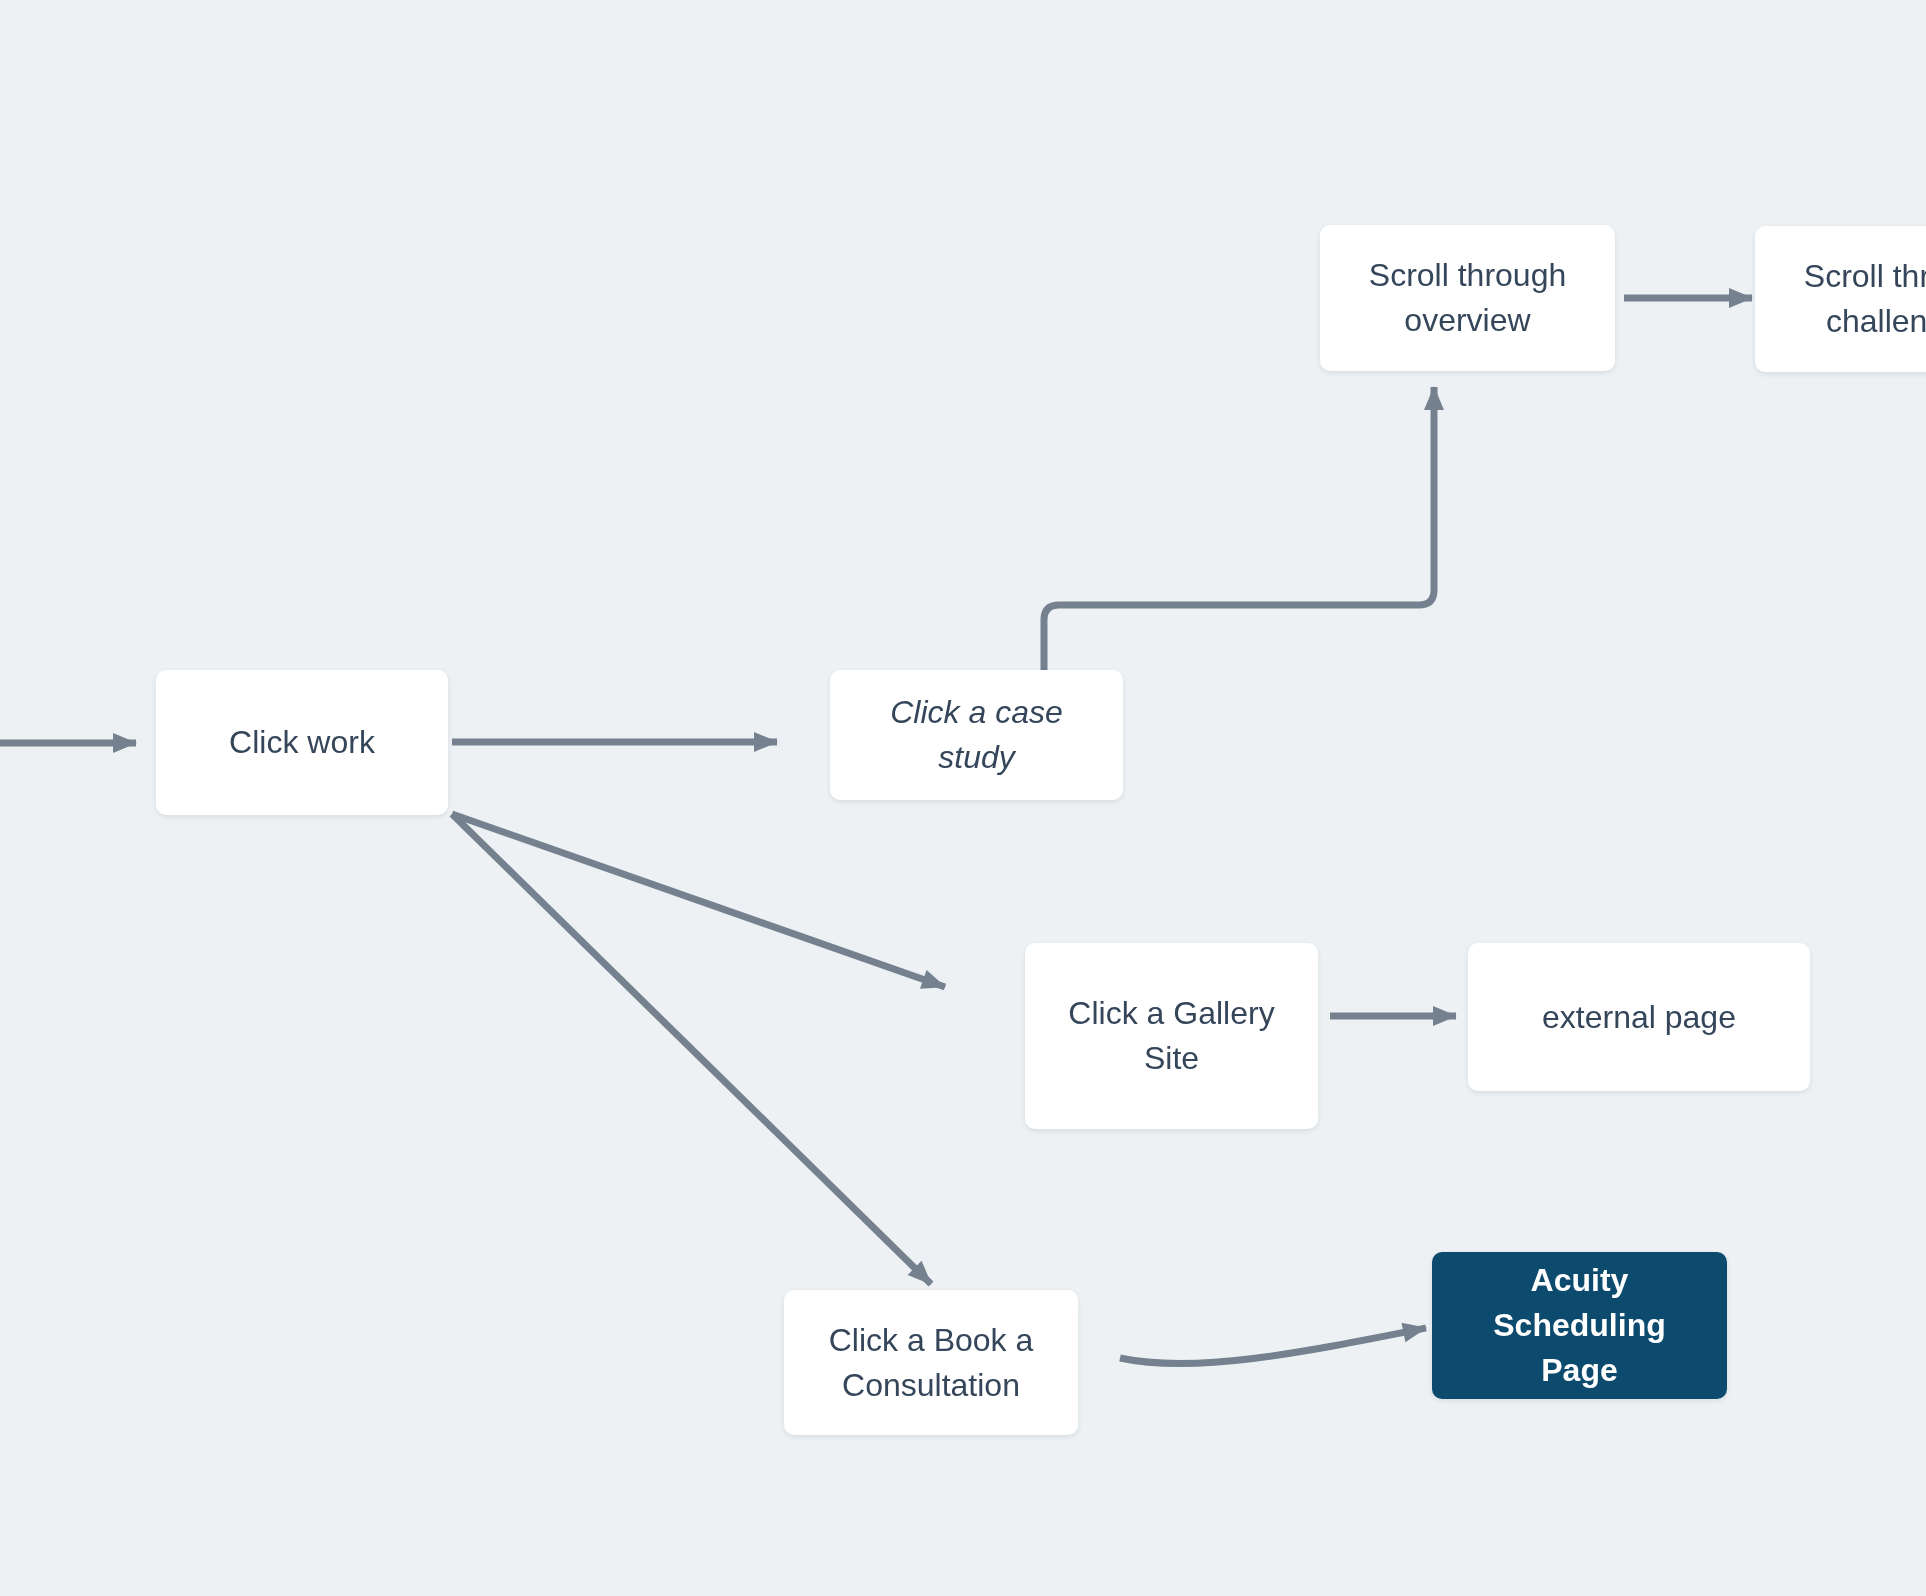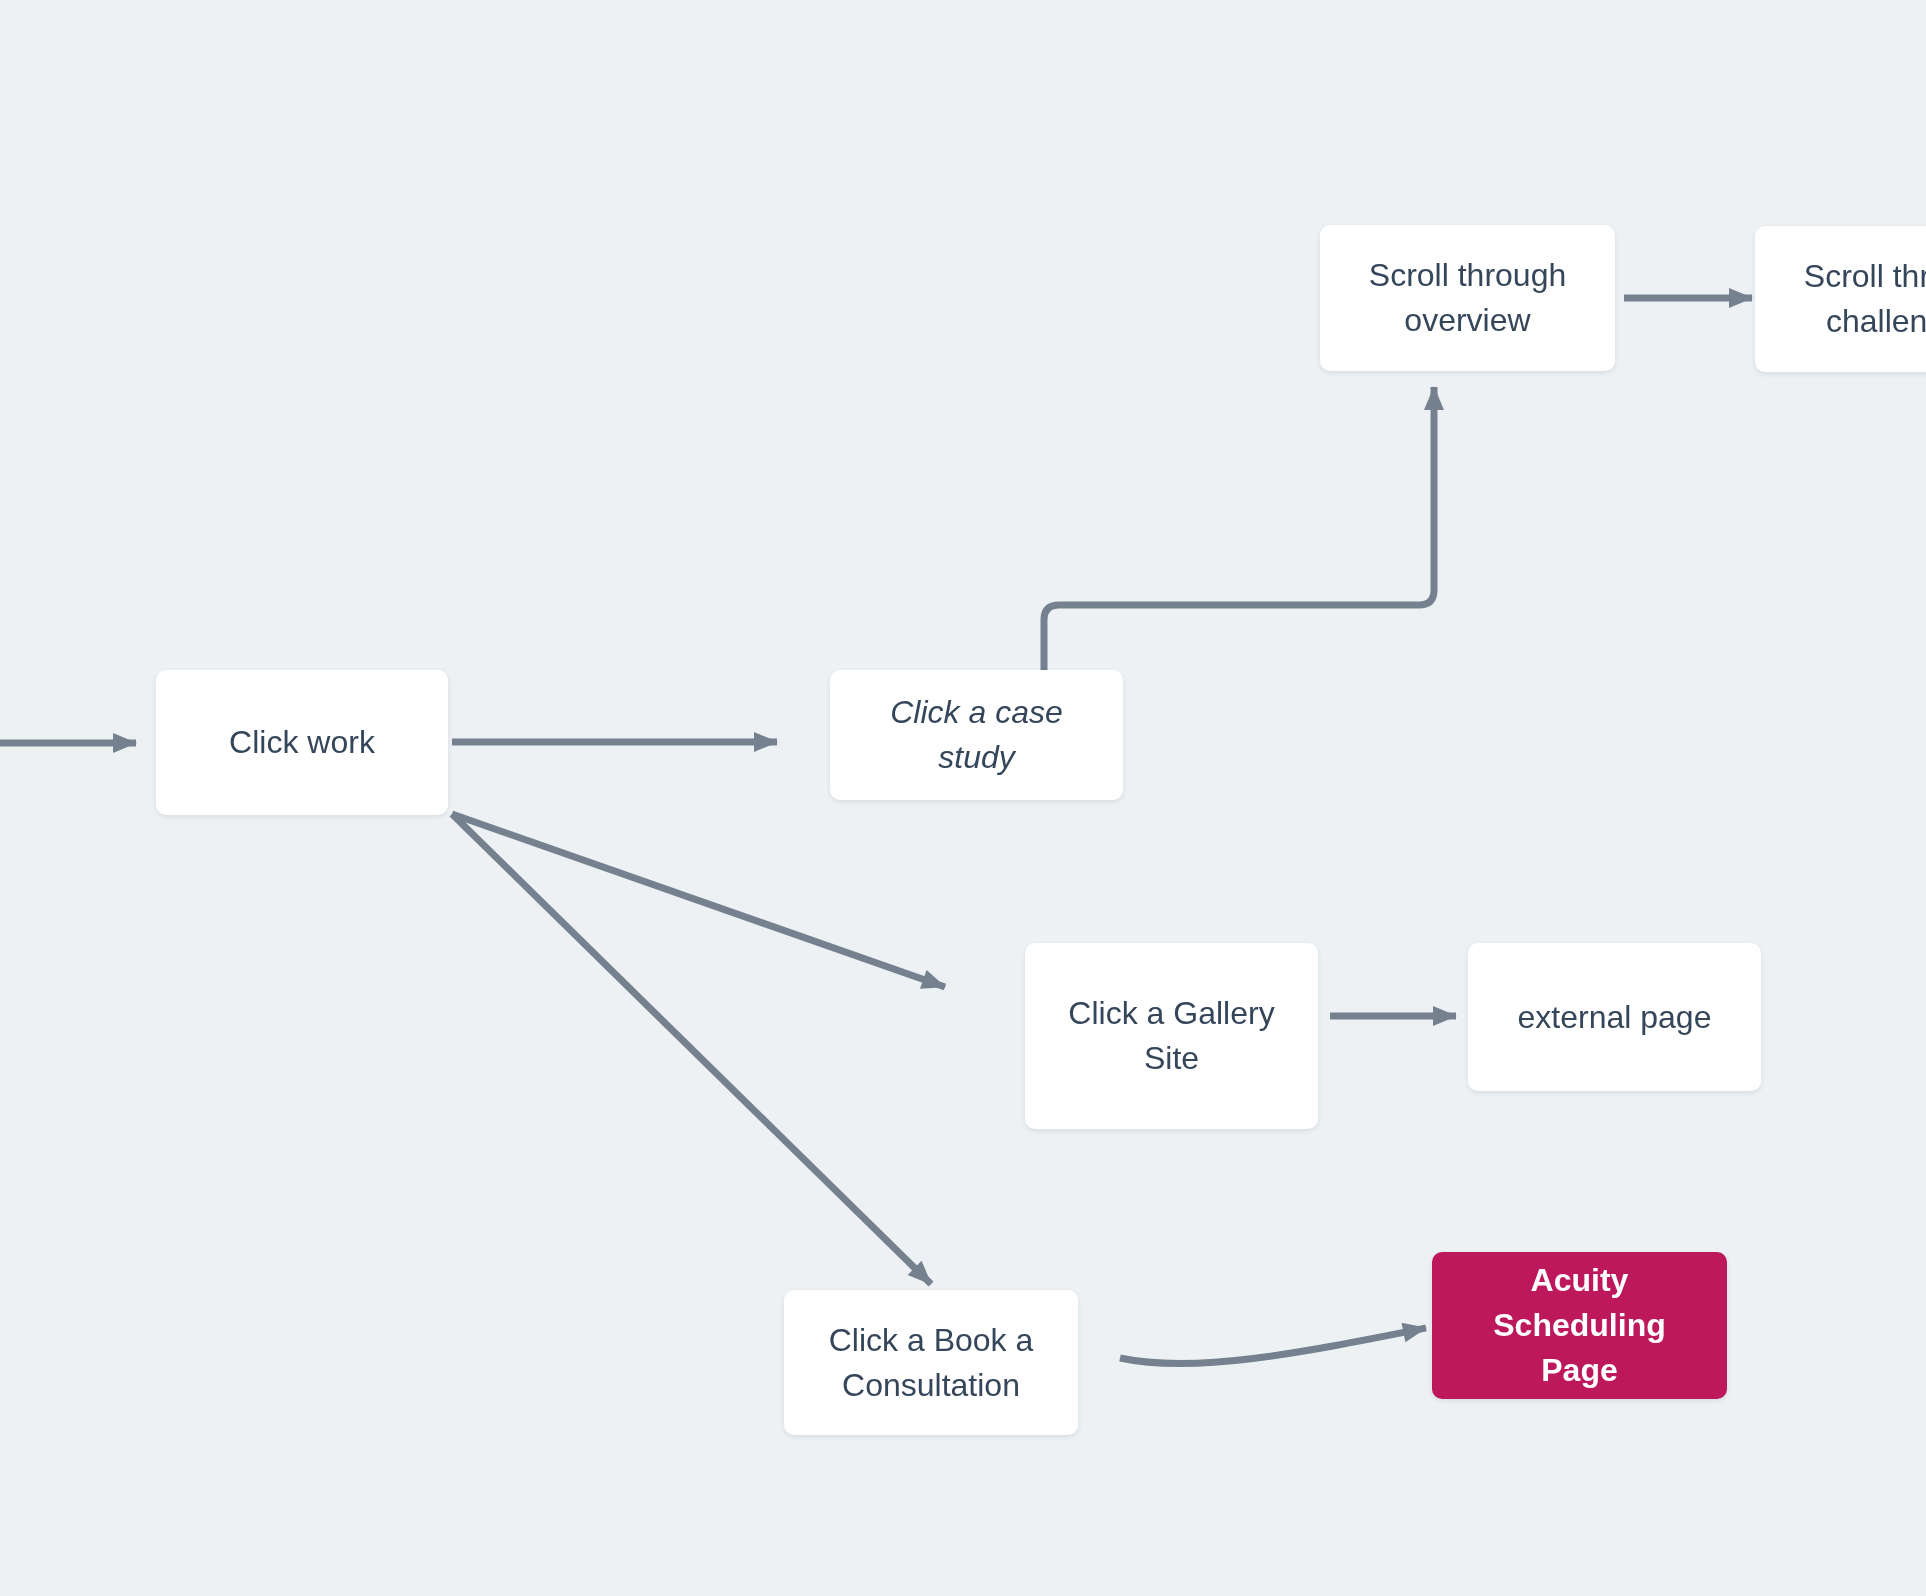--- a/index.html
+++ b/index.html
@@ -45,21 +45,21 @@
     color: #35465A;
     font-size: 32px;
     line-height: 1.4;
     cursor: default;
   }
   .node .node-label {
     display: block;
     width: 100%;
   }
   .node.accent {
-    background: #be185d;
+    background: #0c4a6e;
     color: #FFFFFF;
     font-weight: 700;
   }
 </style>
 </head>
 <body>
 
 <div class="canvas">
 
   <svg class="edges-layer" width="1926" height="1596" viewBox="0 0 1926 1596" xmlns="http://www.w3.org/2000/svg">
@@ -91,21 +91,21 @@
   </div>
 
   <div class="node" style="left:1755px; top:226px; width:295px; height:146px;">
     <span class="node-label">Scroll through challenges</span>
   </div>
 
   <div class="node" style="left:1025px; top:943px; width:293px; height:186px;">
     <span class="node-label">Click a Gallery Site</span>
   </div>
 
-  <div class="node" style="left:1468px; top:943px; width:293px; height:148px;">
+  <div class="node" style="left:1468px; top:943px; width:342px; height:148px;">
     <span class="node-label">external page</span>
   </div>
 
   <div class="node" style="left:784px; top:1290px; width:294px; height:145px;justify-content:flex-end;">
     <span class="node-label">Click a Book a Consultation</span>
   </div>
 
   <div class="node accent" style="left:1432px; top:1252px; width:295px; height:147px;">
     <span class="node-label">Acuity Scheduling Page</span>
   </div>

